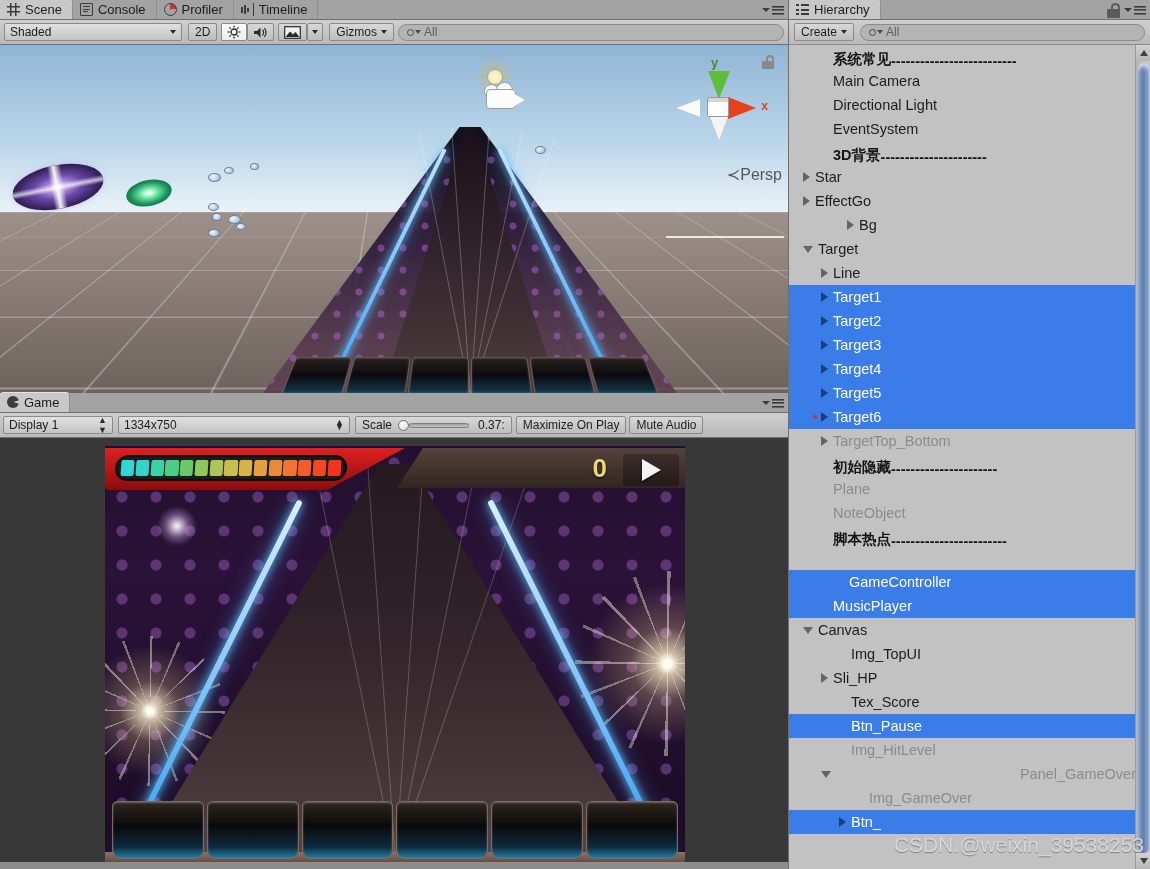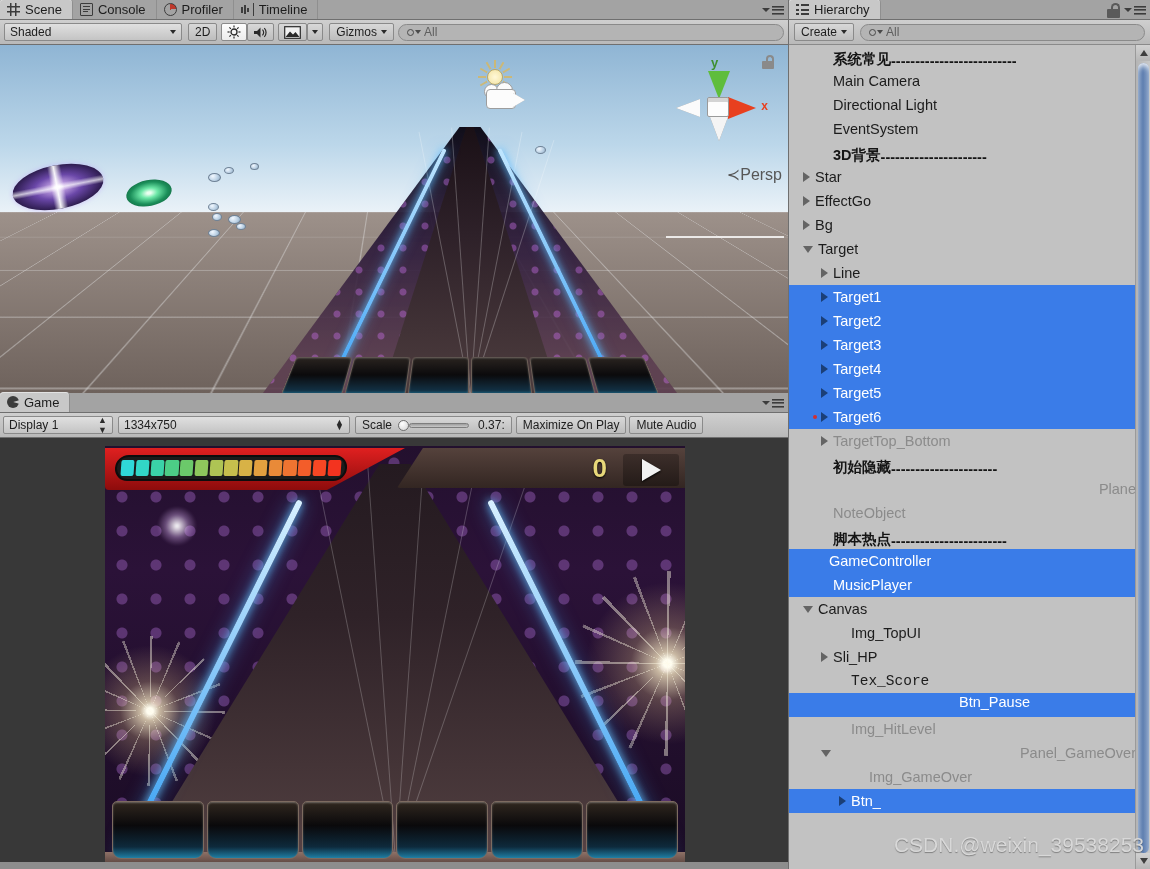--- a/index.html
+++ b/index.html
@@ -599,21 +599,21 @@
           <span class="dashes">----------------------</span>
         </div>
         <div class="row" style="position: relative; padding-left: 14px;">
           <span class="tri closed"></span>
           <span class="lbl">Star</span>
         </div>
         <div class="row" style="position: relative; padding-left: 14px;">
           <span class="tri closed"></span>
           <span class="lbl">EffectGo</span>
         </div>
-        <div class="row" style="position: relative; padding-left: 14px;">
+        <div class="row" style="position: relative; padding-left: 14px; margin-left: 44px;">
           <span class="tri closed"></span>
           <span class="lbl">Bg</span>
         </div>
         <div class="row" style="position: relative; padding-left: 14px;">
           <span class="tri open"></span>
           <span class="lbl">Target</span>
         </div>
         <div class="row" style="position: relative; padding-left: 32px;">
           <span class="tri closed"></span>
           <span class="lbl">Line</span>
@@ -645,58 +645,58 @@
         </div>
         <div class="row inactive" style="position: relative; padding-left: 32px;">
           <span class="tri closed"></span>
           <span class="lbl">TargetTop_Bottom</span>
         </div>
         <div class="row sep" style="position: relative; padding-left: 32px;">
           <span class="tri none"></span>
           <span class="lbl">初始隐藏</span>
           <span class="dashes">----------------------</span>
         </div>
-        <div class="row inactive" style="position: relative; padding-left: 42px; justify-content: flex-end;">
+        <div class="row inactive" style="position: relative; padding-left: 32px;">
           <span class="tri none"></span>
           <span class="lbl">Plane</span>
         </div>
         <div class="row inactive" style="position: relative; padding-left: 32px;">
           <span class="tri none"></span>
           <span class="lbl">NoteObject</span>
         </div>
         <div class="row sep" style="position: relative; padding-left: 32px;">
           <span class="tri none"></span>
           <span class="lbl">脚本热点</span>
           <span class="dashes">------------------------</span>
         </div>
-        <div class="row sel" style="position: relative; padding-left: 28px;">
+        <div class="row sel" style="position: relative; padding-left: 48px; margin-top: 21px;">
           <span class="tri none"></span>
           <span class="lbl">GameController</span>
         </div>
         <div class="row sel" style="position: relative; padding-left: 32px;">
           <span class="tri none"></span>
           <span class="lbl">MusicPlayer</span>
         </div>
         <div class="row" style="position: relative; padding-left: 14px;">
           <span class="tri open"></span>
           <span class="lbl">Canvas</span>
         </div>
         <div class="row" style="position: relative; padding-left: 50px;">
           <span class="tri none"></span>
           <span class="lbl">Img_TopUI</span>
         </div>
         <div class="row" style="position: relative; padding-left: 32px;">
           <span class="tri closed"></span>
           <span class="lbl">Sli_HP</span>
         </div>
-        <div class="row" style="position: relative; padding-left: 50px; font-family: Liberation Mono, monospace;">
+        <div class="row" style="position: relative; padding-left: 50px;">
           <span class="tri none"></span>
           <span class="lbl">Tex_Score</span>
         </div>
-        <div class="row sel" style="position: relative; padding-left: 64px; flex-direction: column;">
+        <div class="row sel" style="position: relative; padding-left: 50px;">
           <span class="tri none"></span>
           <span class="lbl">Btn_Pause</span>
         </div>
         <div class="row inactive" style="position: relative; padding-left: 50px;">
           <span class="tri none"></span>
           <span class="lbl">Img_HitLevel</span>
         </div>
         <div class="row inactive" style="position: relative; padding-left: 32px; justify-content: space-between;">
           <span class="tri open"></span>
           <span class="lbl">Panel_GameOver</span>

